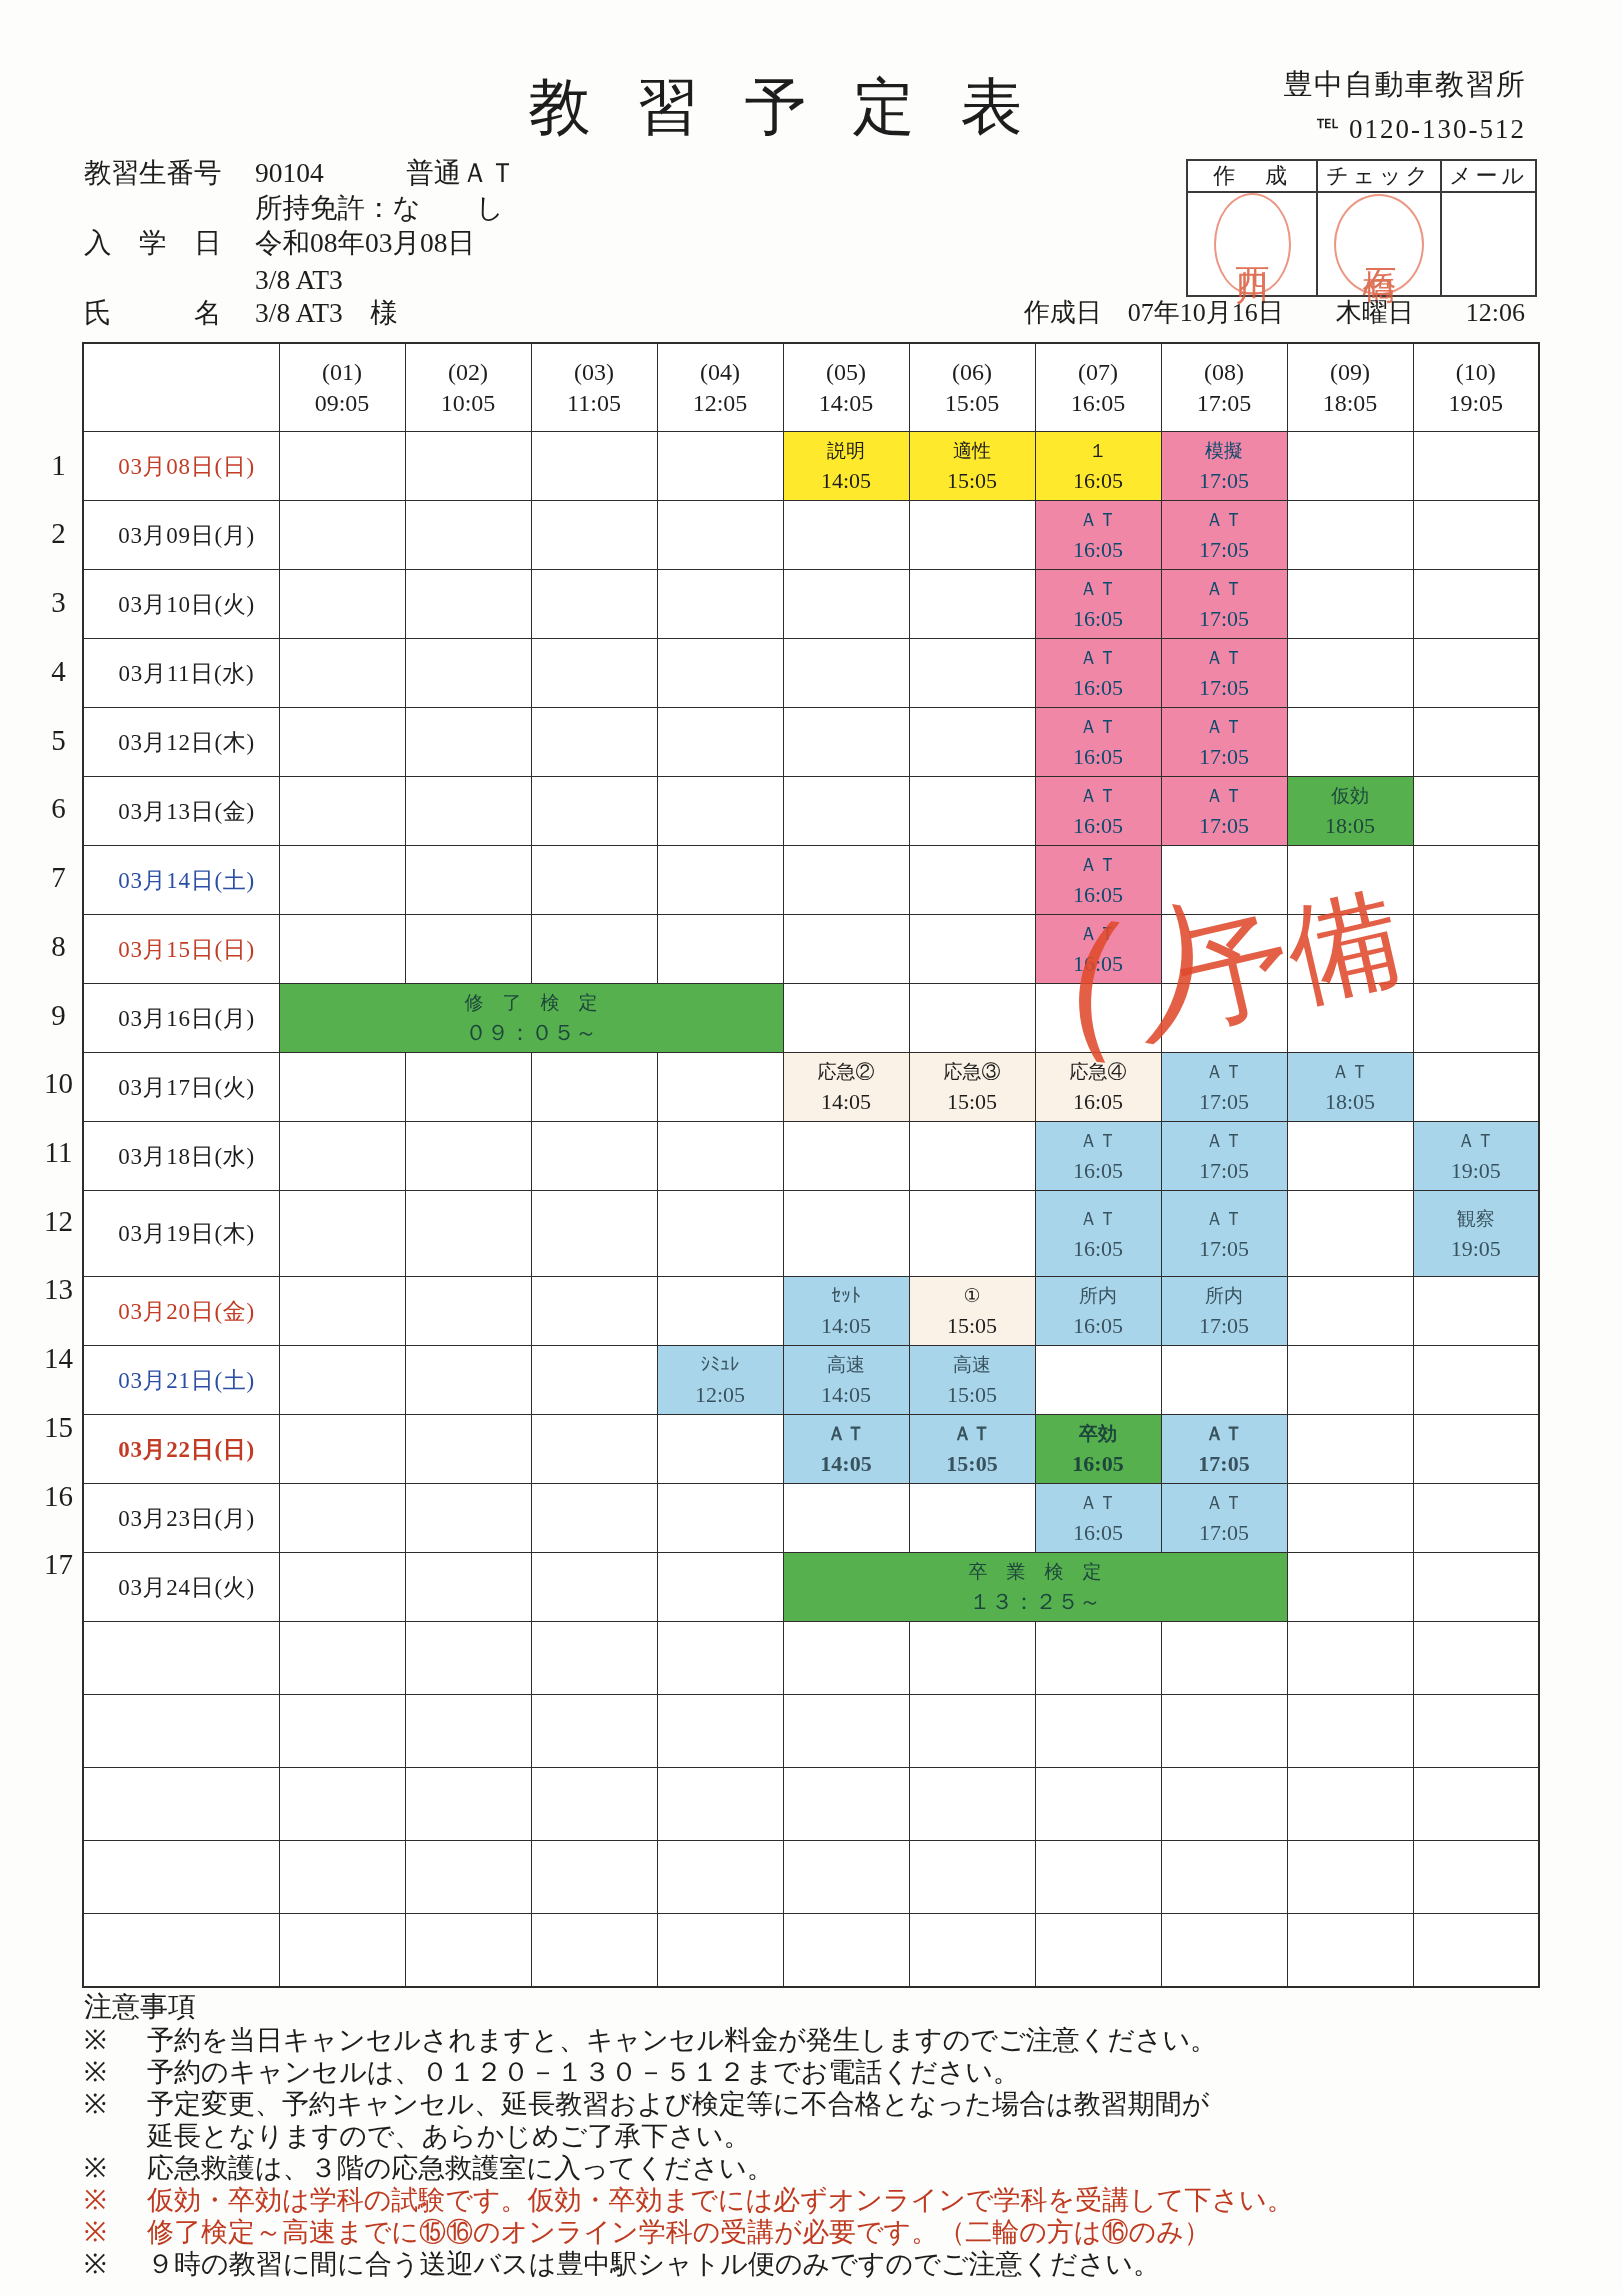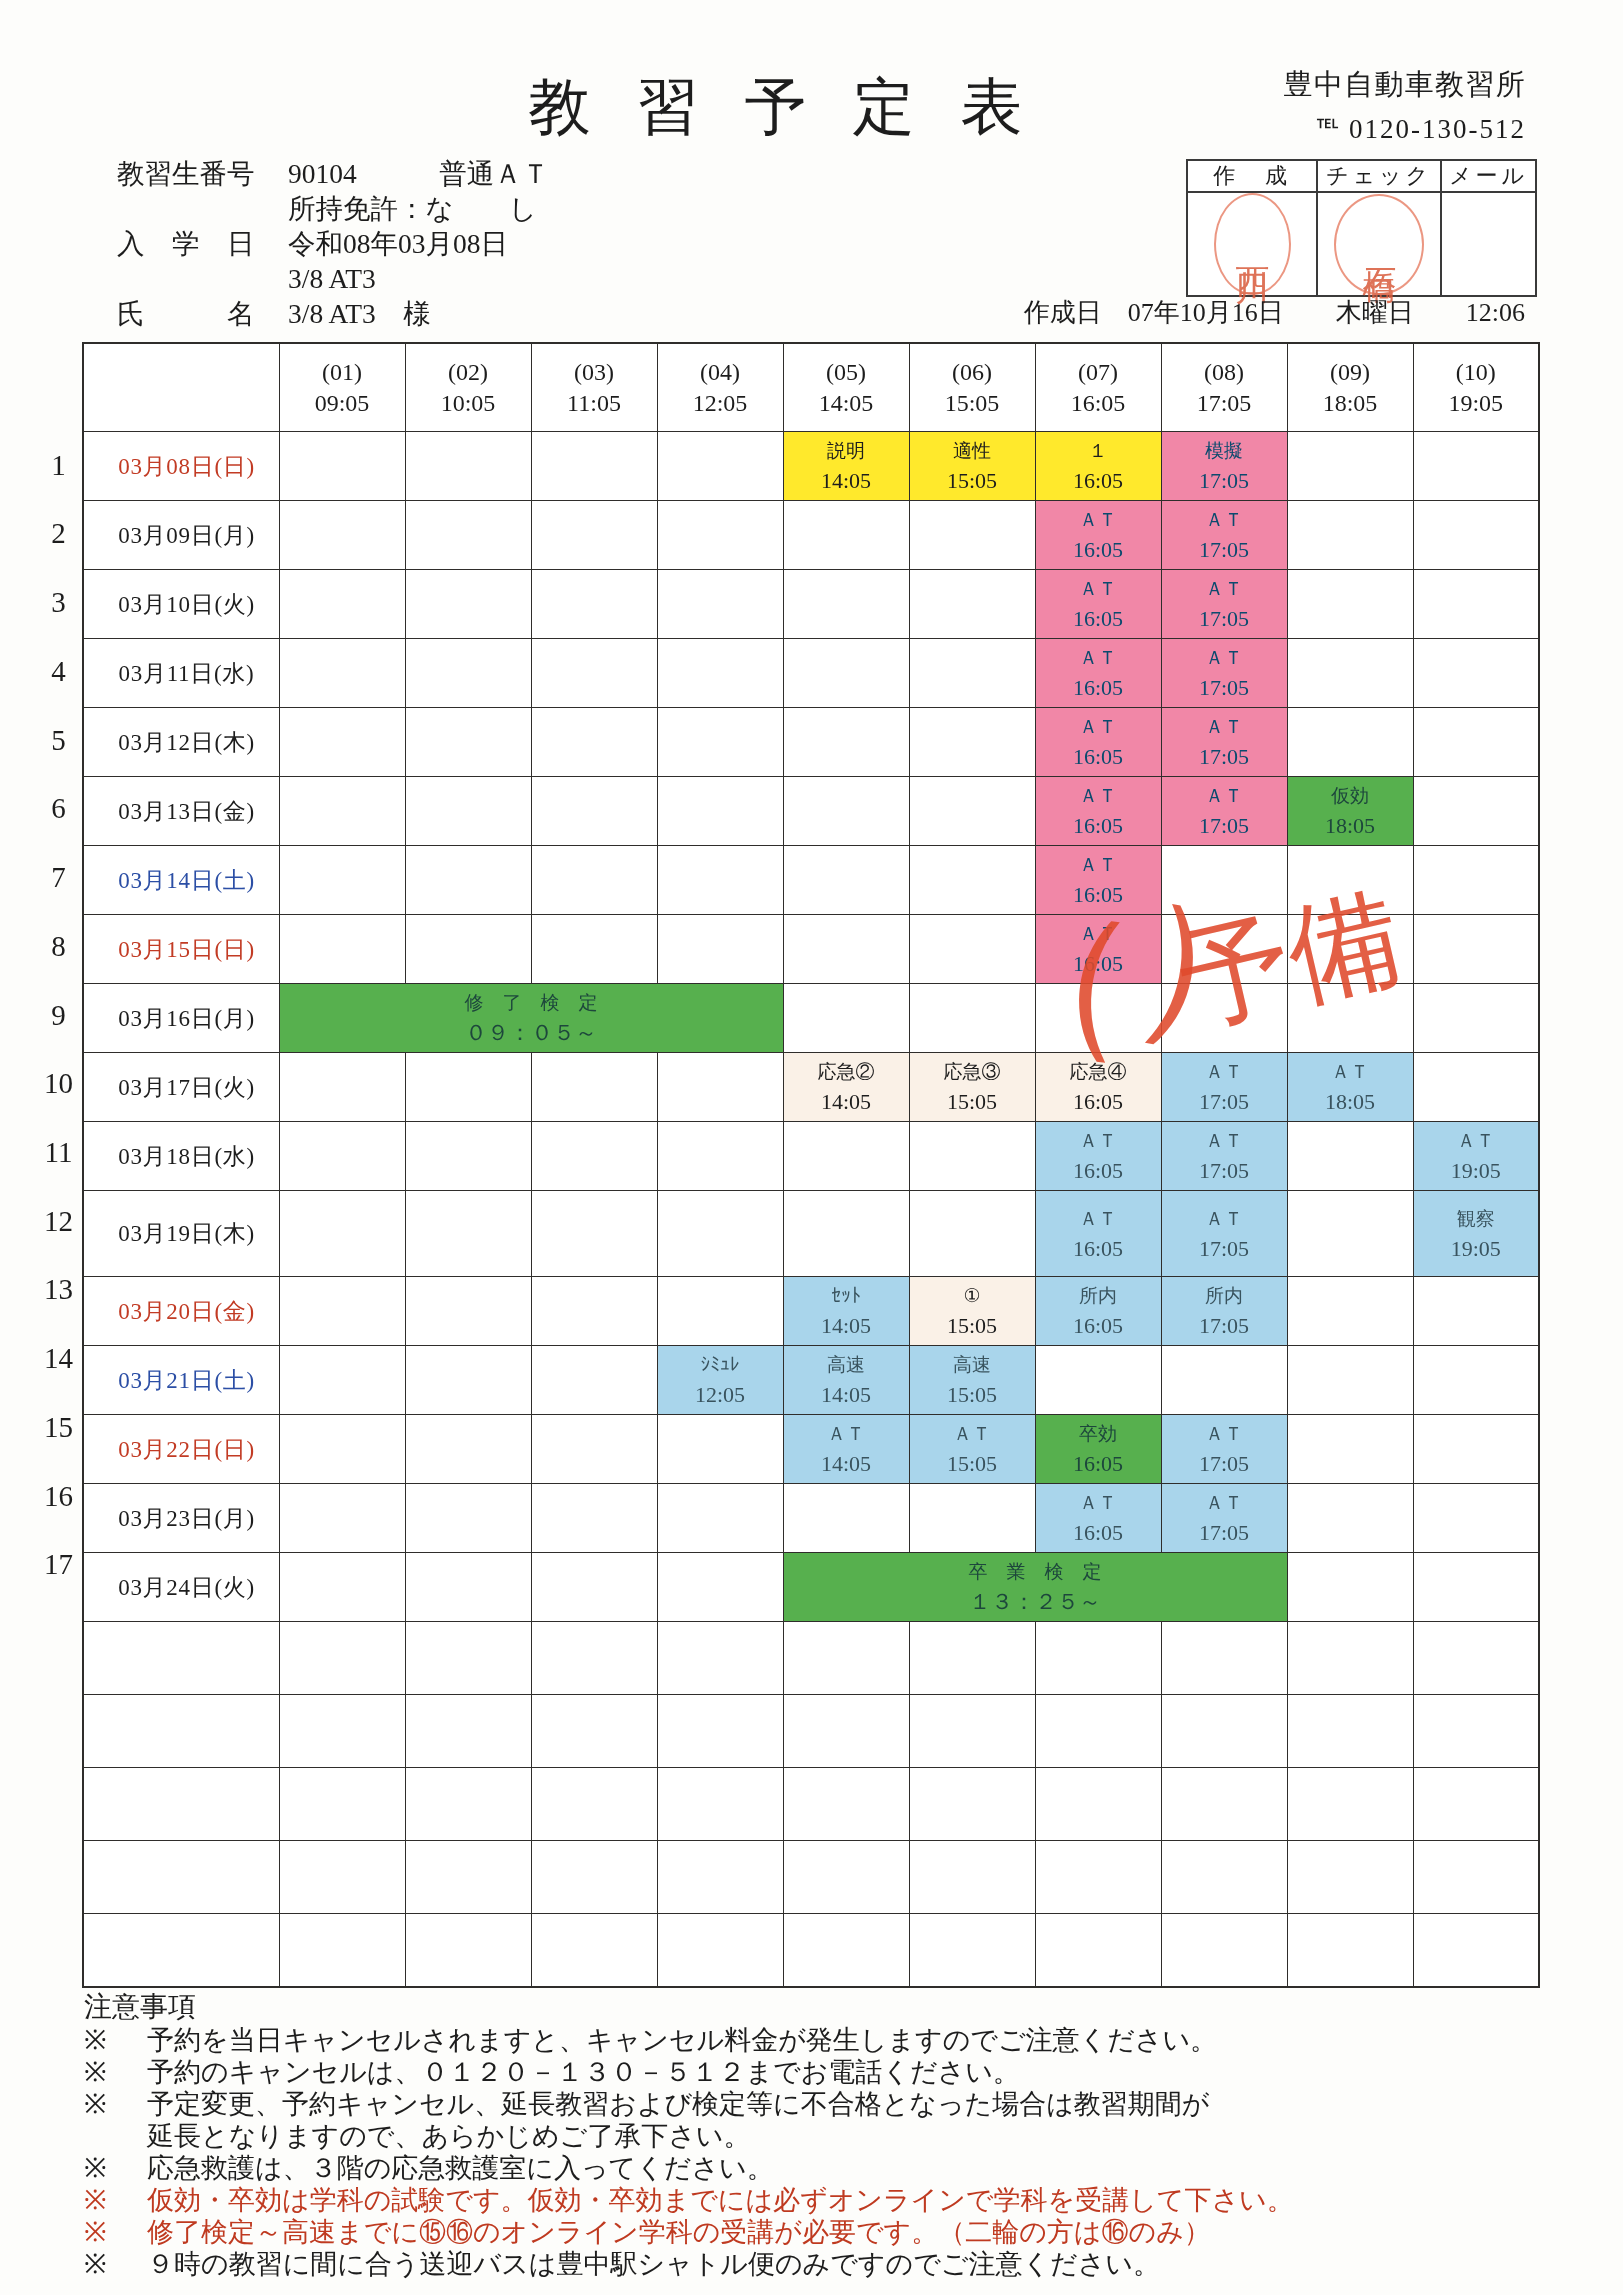--- a/index.html
+++ b/index.html
@@ -14,21 +14,21 @@
   .abs{position:absolute;}
 
   .title{top:65px;left:0;width:1623px;text-align:center;font-size:62px;letter-spacing:46px;text-indent:46px;
          margin-left:-36px;white-space:nowrap;}
 
   .school{top:65px;right:97px;text-align:right;}
   .school-name{font-size:29px;letter-spacing:1.3px;}
   .school-tel{font-size:27px;margin-top:3.9px;letter-spacing:2px;}
 
   .student{left:84px;top:156px;font-size:27.5px;}
-  .srow{display:flex;height:35px;align-items:center;margin-left:33px;}
+  .srow{display:flex;height:35px;align-items:flex-end;}
   .slabel{width:171px;white-space:pre;}
   .sval{white-space:pre;}
 
   table.approval{border-collapse:collapse;left:1186px;top:159px;position:absolute;background:#fff;}
   .approval th,.approval td{border:2px solid #3a3a3a;padding:0;}
   .approval th{height:30px;font-weight:normal;font-size:22px;letter-spacing:3.9px;margin-left:8px;}
   .approval td{height:101px;vertical-align:middle;}
   .aw1{width:128px}.aw2{width:122px}.aw3{width:93px}
   .stamp{width:73px;height:98px;border:2.6px solid rgba(224,92,60,.75);border-radius:50%;
          color:var(--stamp-red);writing-mode:vertical-rl;font-size:34px;letter-spacing:2.6px;
@@ -486,21 +486,21 @@
           </td>
           <td class="cell c-blue">
             <div class="lbl">高速</div>
             <div class="tim">15:05</div>
           </td>
           <td></td>
           <td></td>
           <td></td>
           <td></td>
         </tr>
-        <tr style="height: 69px;">
+        <tr style="height: 69px; font-weight: bold;">
           <td class="date d-red">03月22日(日)</td>
           <td></td>
           <td></td>
           <td></td>
           <td></td>
           <td class="cell c-blue">
             <div class="lbl">ＡＴ</div>
             <div class="tim">14:05</div>
           </td>
           <td class="cell c-blue">

